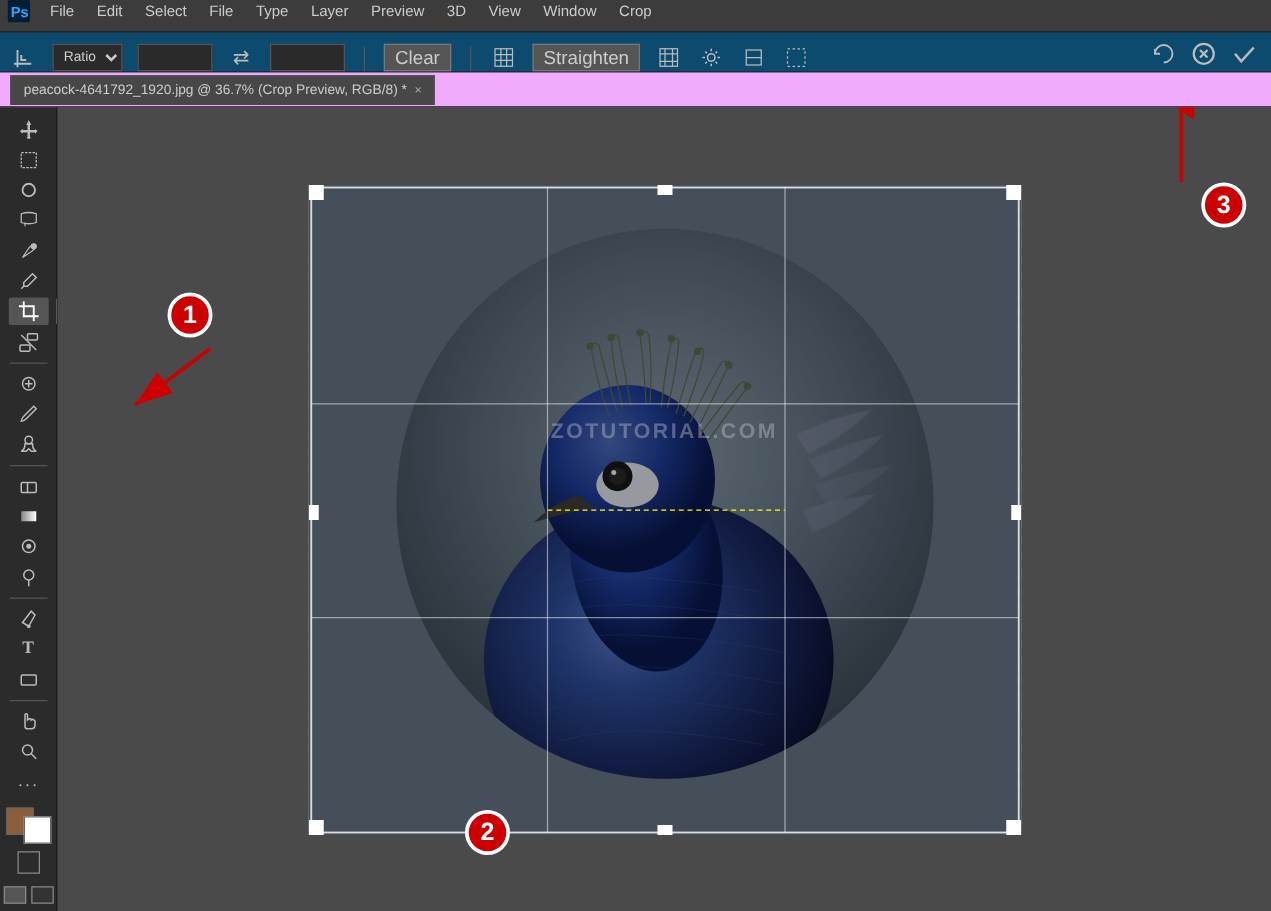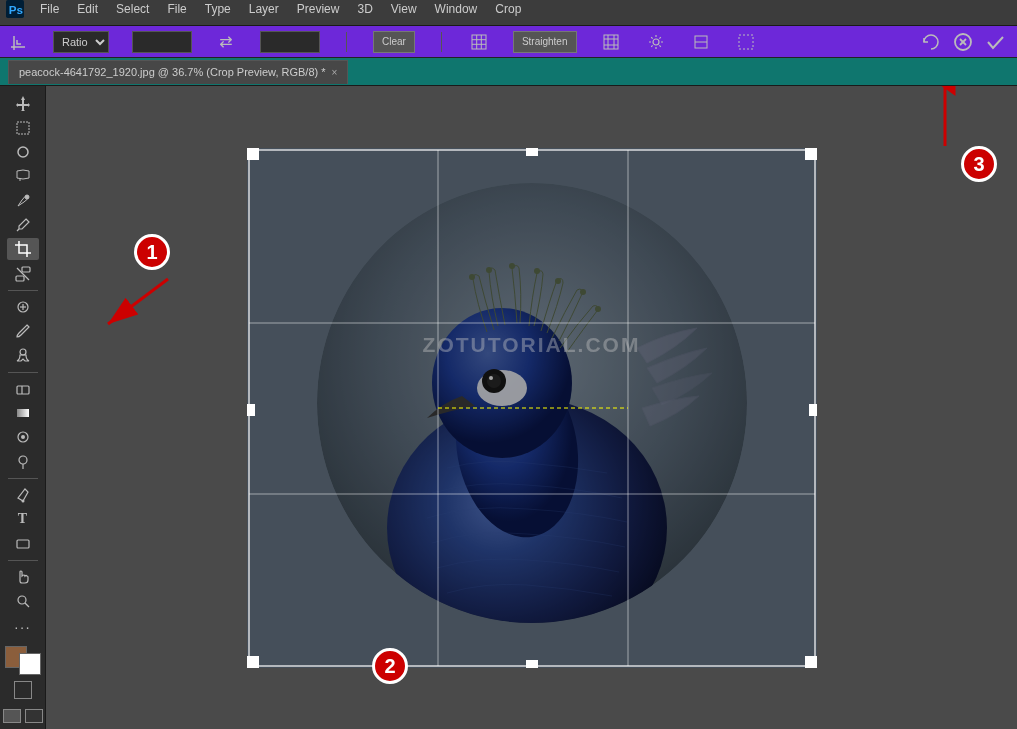--- a/index.html
+++ b/index.html
@@ -11,53 +11,53 @@
       border-bottom: 1px solid #1a1a1a; padding: 0 6px; gap: 2px;
     }
     .menu-logo { margin-right: 6px; }
     .menu-logo svg { width: 18px; height: 18px; }
     .menu-item {
       padding: 2px 8px; cursor: pointer; color: #ccc; font-size: 12px;
     }
 
     
     #options-bar {
-      width: 100%; height: 32px; background: #6d28d9; display: flex; align-items: center;
-      border-bottom: 1px solid #222; padding: 0 8px; gap: 23px;
+      width: 100%; height: 32px; background: #0c4a6e; display: flex; align-items: flex-end;
+      border-bottom: 1px solid #222; padding: 0 8px; gap: 12px;
     }
     .options-icon { width: 22px; height: 22px; display: flex; align-items: center; justify-content: center; cursor: pointer; color: #bbb; }
     .options-select {
       background: #2a2a2a; border: 1px solid #555; color: #ccc; font-size: 11px;
       height: 22px; padding: 0 4px; cursor: pointer;
     }
     .options-input {
       background: #2a2a2a; border: 1px solid #555; color: #ccc; font-size: 11px;
       height: 22px; padding: 0 4px; width: 70px;
     }
     .options-btn {
-      background: #555; border: 1px solid #777; color: #ccc; font-size: 10px;
+      background: #555; border: 1px solid #777; color: #ccc; font-size: 15px;
       height: 22px; padding: 0 8px; cursor: pointer;
     }
     .options-separator { width: 1px; height: 20px; background: #555; margin: 0 3px; }
     .confirm-btn {
       margin-left: auto; background: none; border: none; color: #ccc; cursor: pointer;
       font-size: 22px; width: 28px; height: 28px; display: flex; align-items: center; justify-content: center;
     }
     .cancel-btn {
       background: none; border: none; color: #ccc; cursor: pointer;
       font-size: 20px; width: 28px; height: 28px; display: flex; align-items: center; justify-content: center;
     }
     .reset-btn {
       background: none; border: none; color: #ccc; cursor: pointer;
       font-size: 20px; width: 28px; height: 28px; display: flex; align-items: center; justify-content: center;
     }
 
     
     #tab-bar {
-      width: 100%; height: 28px; background: #0f766e; display: flex; align-items: center;
+      width: 100%; height: 28px; background: #f0abfc; display: flex; align-items: center;
       border-bottom: 1px solid #1a1a1a; padding: 0 8px;
     }
     .tab {
       background: #474747; border: 1px solid #555; border-bottom: none; color: #ccc;
       font-size: 11px; padding: 4px 10px; display: flex; align-items: center; gap: 6px;
       height: 24px; cursor: pointer;
     }
     .tab-close { font-size: 10px; color: #aaa; cursor: pointer; }
 
     
@@ -102,21 +102,21 @@
         linear-gradient(45deg, transparent 75%, #888 75%),
         linear-gradient(-45deg, transparent 75%, #888 75%);
       background-size: 14px 14px;
       background-position: 0 0, 0 7px, 7px -7px, -7px 0px;
       background-color: #aaa;
     }
 
     
     .watermark {
       position: absolute; top: 38%; left: 50%; transform: translate(-50%, -50%);
-      font-size: 21px; font-weight: bold; color: rgba(200,200,200,0.4);
+      font-size: 17px; font-weight: bold; color: rgba(200,200,200,0.4);
       letter-spacing: 2px; white-space: nowrap; z-index: 5;
       font-family: Arial, sans-serif;
     }
 
     
     .annotation-circle {
       position: absolute; width: 36px; height: 36px; border-radius: 50%;
       background: #cc0000; color: white; display: flex; align-items: center; justify-content: center;
       font-size: 20px; font-weight: bold; border: 3px solid white; z-index: 50;
       font-family: Arial, sans-serif;

